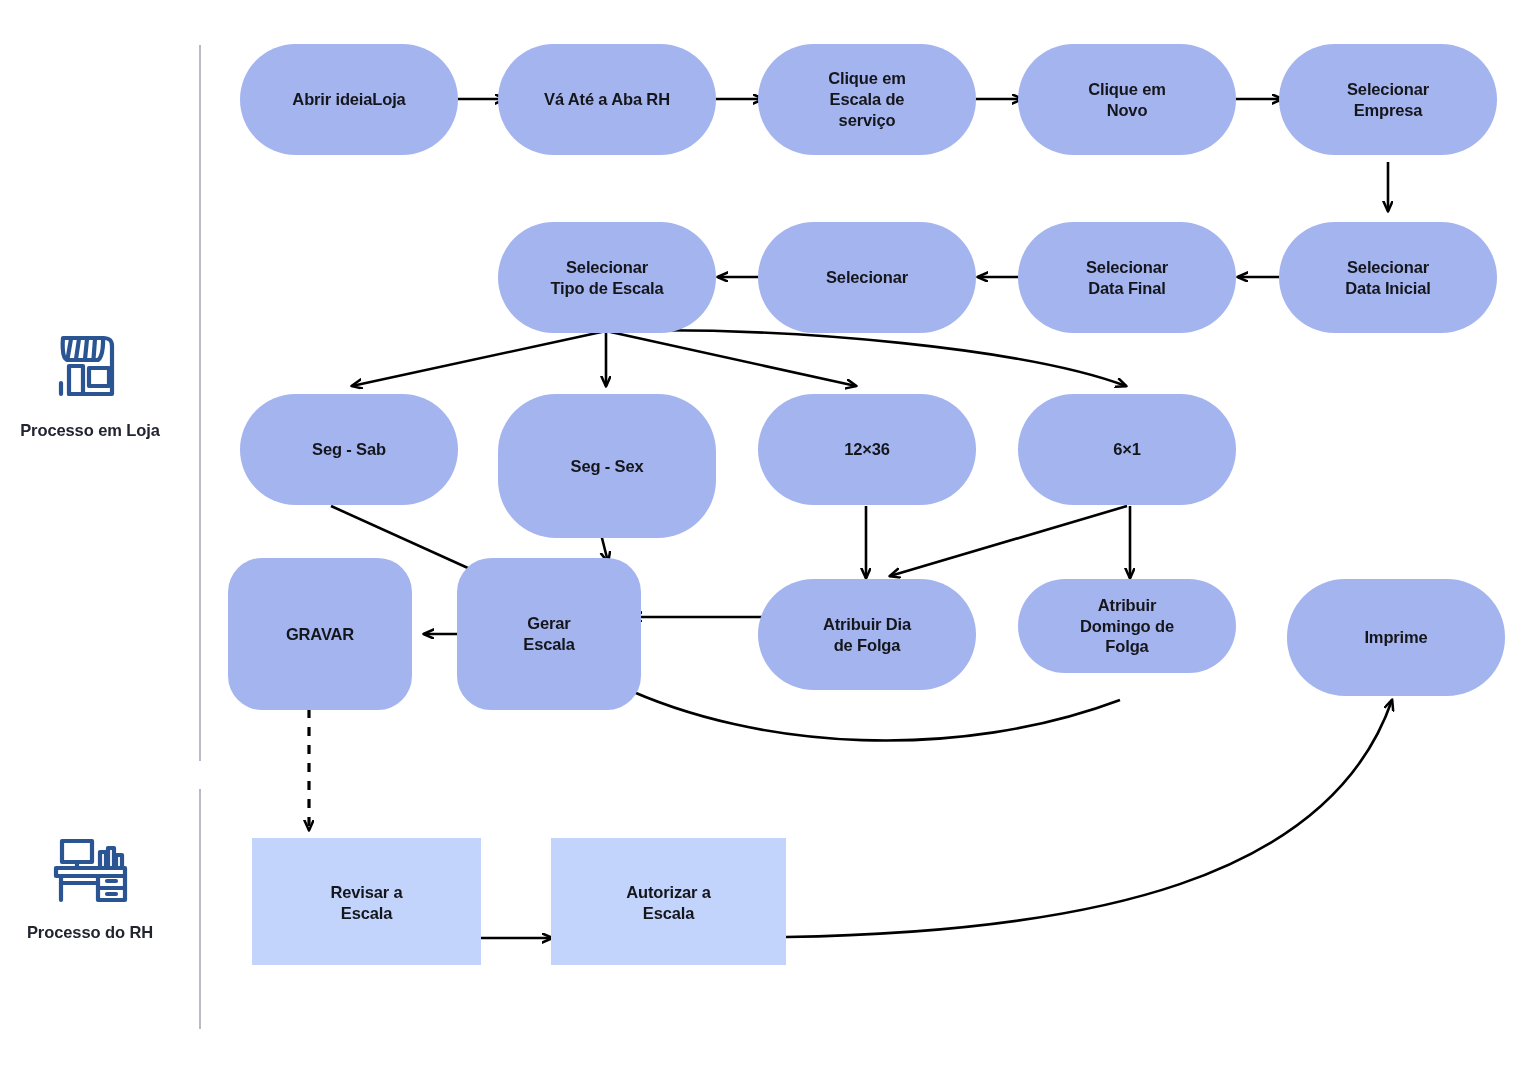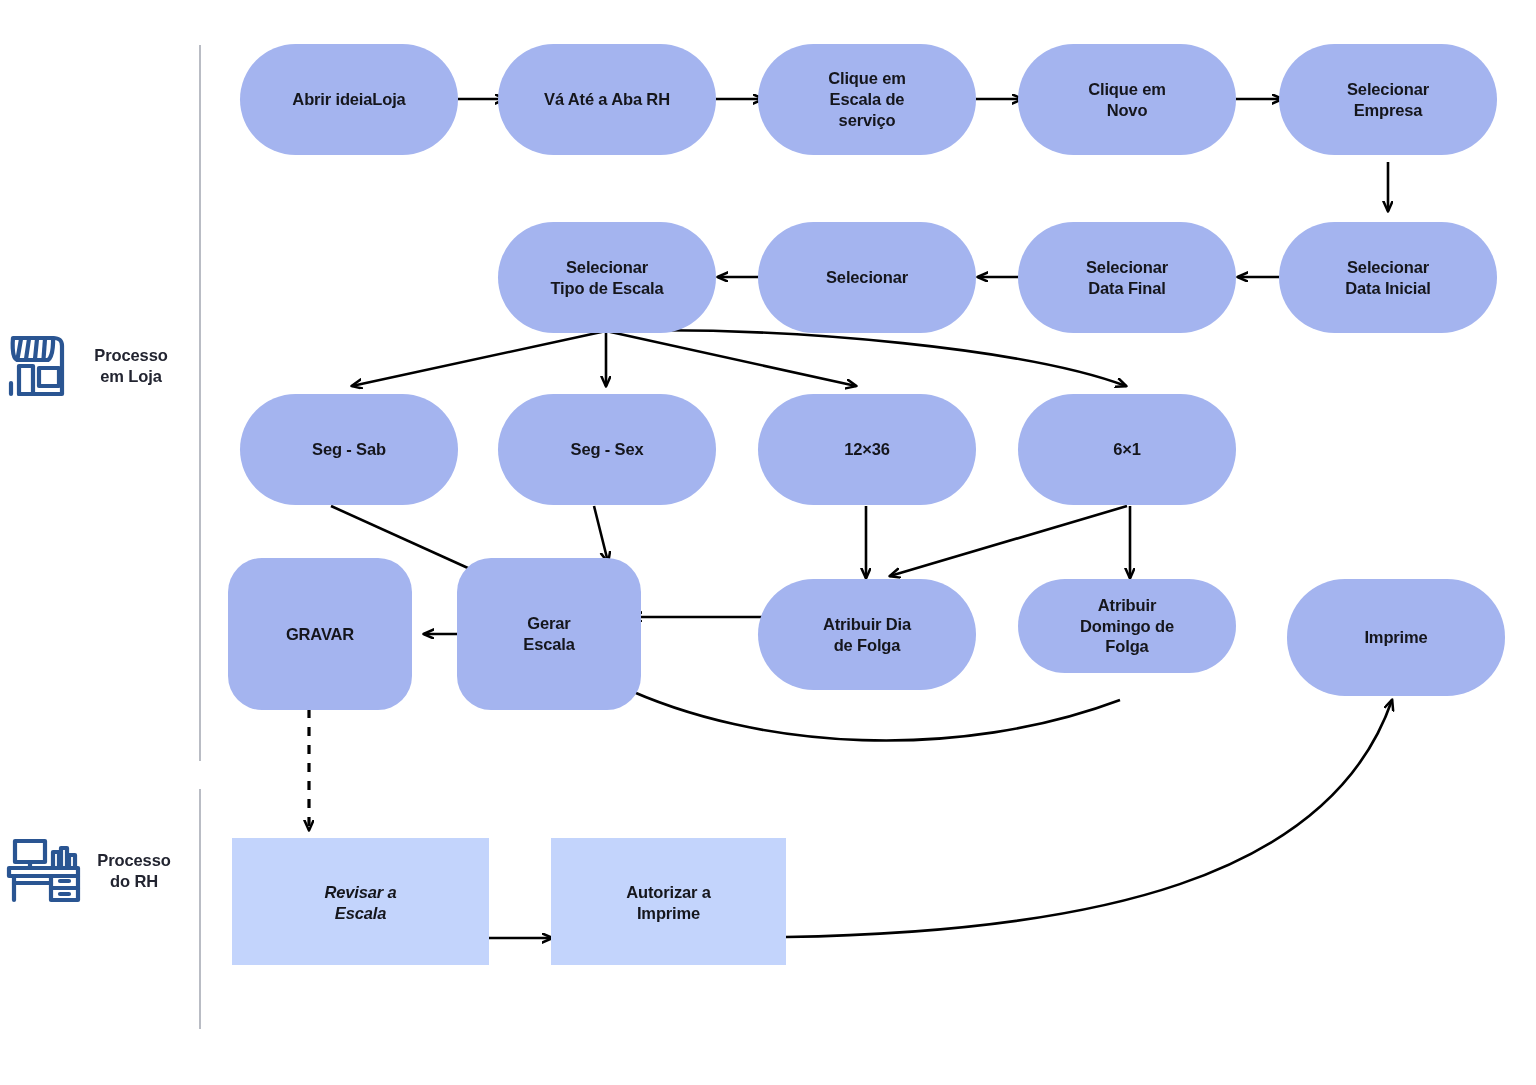--- a/index.html
+++ b/index.html
@@ -27,23 +27,23 @@
     position: absolute;
     width: 2px;
     background: #b9bcc4;
   }
   
   .lane-header {
     position: absolute;
     width: 170px;
     text-align: center;
     display: flex;
-    flex-direction: row;
+    flex-direction: column;
     align-items: center;
-    gap: 12px;
+    gap: 18px;
   }
   .lane-caption {
     font-size: 16.5px;
     font-weight: bold;
     color: #222430;
     line-height: 1.3;
     letter-spacing: -0.1px;
   }
   .lane-icon svg { display: block; }
 
@@ -201,32 +201,32 @@
 
   <div class="node pill" style="left:1279px; top:222px; width:218px; height:111px;">Selecionar
 Data Inicial</div>
   <div class="node pill" style="left:1018px; top:222px; width:218px; height:111px;">Selecionar
 Data Final</div>
   <div class="node pill" style="left:758px; top:222px; width:218px; height:111px;">Selecionar</div>
   <div class="node pill" style="left:498px; top:222px; width:218px; height:111px;">Selecionar
 Tipo de Escala</div>
 
   <div class="node pill" style="left:240px; top:394px; width:218px; height:111px;">Seg - Sab</div>
-  <div class="node pill" style="left:498px; top:394px; width:218px; height:111px;">Seg - Sex</div>
+  <div class="node pill" style="left:498px; top:394px; width:218px; height:144px;">Seg - Sex</div>
   <div class="node pill" style="left:758px; top:394px; width:218px; height:111px;">12×36</div>
   <div class="node pill" style="left:1018px; top:394px; width:218px; height:111px;">6×1</div>
 
   <div class="node soft" style="left:228px; top:558px; width:184px; height:152px;">GRAVAR</div>
   <div class="node soft" style="left:457px; top:558px; width:184px; height:152px;">Gerar
 Escala</div>
   <div class="node pill" style="left:758px; top:579px; width:218px; height:111px;">Atribuir Dia
 de Folga</div>
   <div class="node pill" style="left:1018px; top:579px; width:218px; height:94px;">Atribuir
 Domingo de
 Folga</div>
   <div class="node pill" style="left:1287px; top:579px; width:218px; height:117px;">Imprime</div>
 
-  <div class="node rect" style="left:232px; top:838px; width:257px; height:127px;font-style:italic;">Revisar a
+  <div class="node rect" style="left:252px; top:838px; width:229px; height:127px;">Revisar a
 Escala</div>
   <div class="node rect" style="left:551px; top:838px; width:235px; height:127px;">Autorizar a
-Imprime</div>
+Escala</div>
 
 </div>
 
 </body></html>

